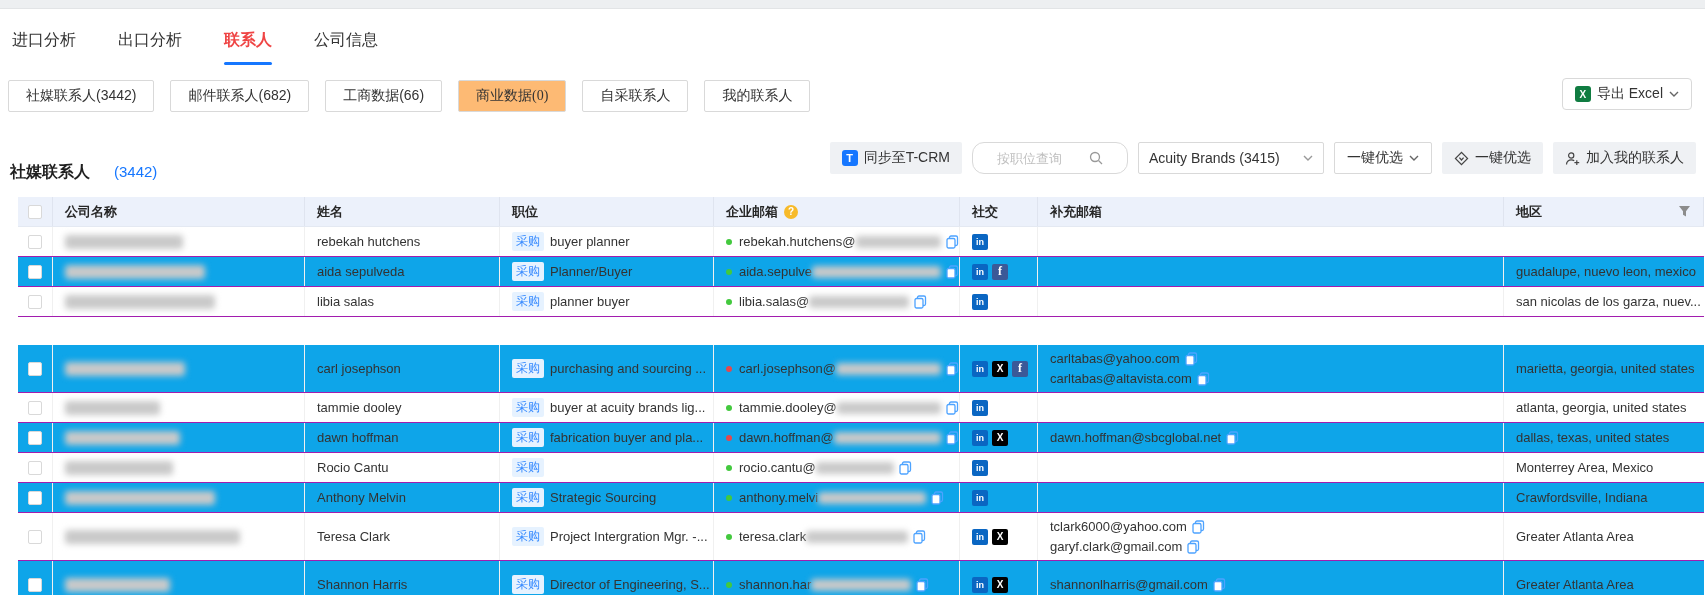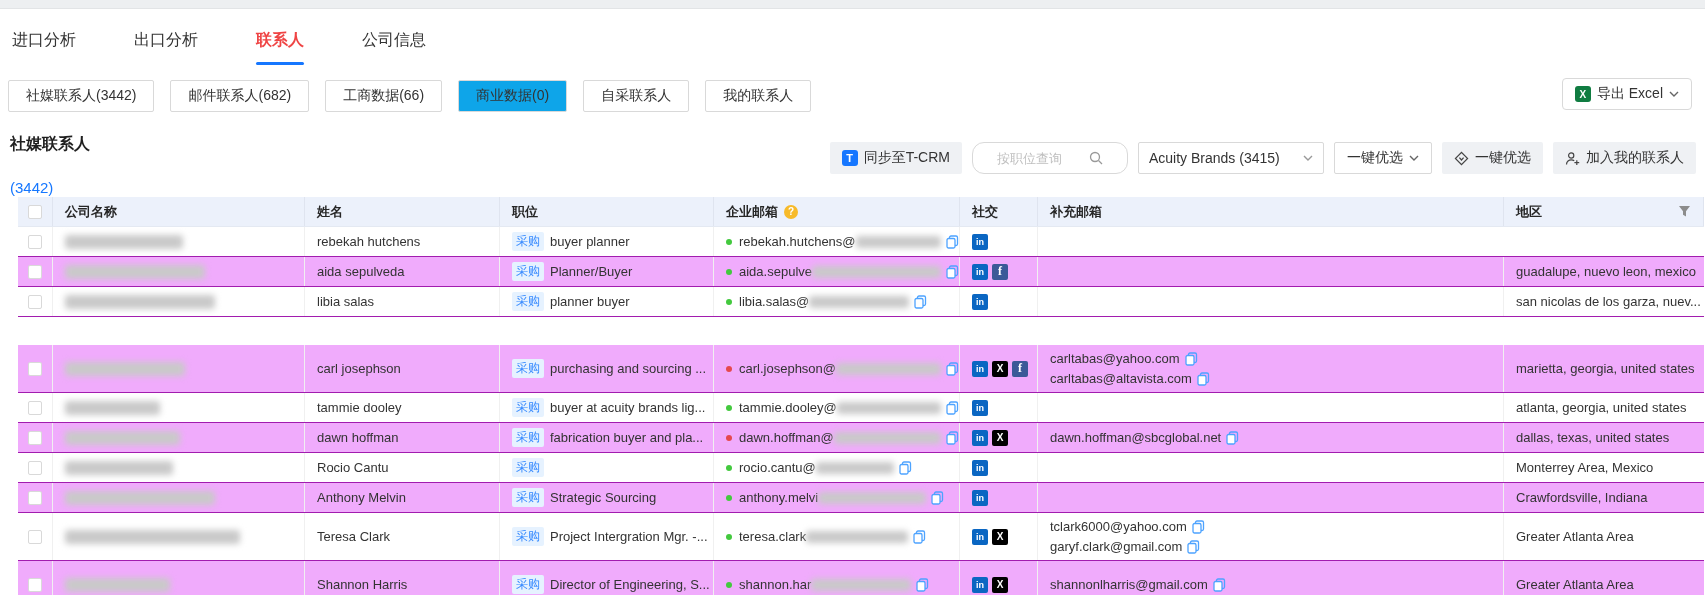--- a/index.html
+++ b/index.html
@@ -5,40 +5,40 @@
   * { box-sizing: border-box; margin: 0; padding: 0; }
   html,body { width:1705px; height:595px; overflow:hidden; background:#fff;
     font-family:"Liberation Sans","DejaVu Sans",sans-serif; color:#333; }
   .abs { position:absolute; }
   #app { position:relative; width:1705px; height:595px; }
 
   
   #top-strip { left:0; top:0; width:1705px; height:9px; background:#edeff1; border-bottom:1px solid #e2e4e6; }
 
   
-  #tabs { left:12px; top:30px; display:flex; gap:58px; font-size:16px;align-items:flex-end; }
+  #tabs { left:12px; top:30px; display:flex; gap:42px; font-size:16px;align-items:flex-end; }
   .tab { color:#333; cursor:pointer; padding-bottom:14px; position:relative; }
   .tab.active { color:#ef4444; font-weight:bold; }
   .tab.active::after { content:""; position:absolute; left:0; right:0; bottom:0; height:3px; background:#1677ff; border-radius:2px; }
 
   
   #chips { left:8px; top:80px; display:flex; gap:16px; }
   .chip { height:32px; padding:0 17px; display:flex; align-items:center; font-size:14px;
     background:#fff; border:1px solid #d9d9d9; border-radius:2px; cursor:pointer; white-space:nowrap; }
-  .chip.muted { background:#0ea5e9; }
+  .chip.muted { background:#fdba74;font-family:Liberation Serif, serif; }
 
   
   #export-btn { right:13px; top:78px; height:32px; padding:0 12px; display:flex; align-items:center; gap:6px;
     background:#fff; border:1px solid #d9d9d9; border-radius:4px; font-size:14px; cursor:pointer; }
   .excel-ic { width:16px; height:16px; background:#107c41; border-radius:3px; color:#fff; font-size:10px;
     font-weight:bold; display:flex; align-items:center; justify-content:center; }
   .caret { width:10px; height:6px; }
 
   
-  #section-title { left:10px; top:134px; font-size:16px; display:flex; gap:24px; align-items:baseline;flex-direction:column; }
+  #section-title { left:10px; top:162px; font-size:16px; display:flex; gap:24px; align-items:baseline; }
   #section-title .t { font-weight:bold; color:#1f1f1f; }
   #section-title .c { color:#1677ff; font-size:15px; }
   #toolbar { right:9px; top:142px; height:32px; display:flex; gap:10px; align-items:center; }
   .tb-btn { height:32px; display:flex; align-items:center; gap:6px; padding:0 12px; font-size:14px;
     border-radius:2px; cursor:pointer; white-space:nowrap; }
   .gray-btn { background:#eff1f4; }
   .line-btn { background:#fff; border:1px solid #d9d9d9; }
   #tcrm-ic { width:16px; height:16px; background:#1677ff; border-radius:3px; color:#fff; font-size:11px;
     font-weight:bold; display:flex; align-items:center; justify-content:center; }
   #search-box { width:156px; height:32px; border:1px solid #d9d9d9; border-radius:12px; display:flex;
@@ -48,21 +48,21 @@
   #search-box input::placeholder { color:#bfbfbf; }
   #company-select { width:186px; height:32px; border:1px solid #d9d9d9; border-radius:2px; display:flex;
     align-items:center; padding:0 10px; background:#fff; font-size:14px; cursor:pointer; }
   #company-select .val { flex:1; white-space:nowrap; overflow:hidden; }
 
   
   #table { left:18px; top:197px; width:1686px; }
   .tr { display:grid; grid-template-columns:35px 252px 195px 214px 246px 78px 466px 200px;
     border-bottom:1px solid #a21caf; background:#fff; }
   .tr.head { background:#ecf1fb; border-bottom:1px solid #e4e9f2; }
-  .tr.alt { background:#f0abfc; }
+  .tr.alt { background:#0ea5e9; }
   .td { display:flex; align-items:center; padding-left:12px; font-size:13px; overflow:hidden;
     white-space:nowrap; border-right:1px solid #f0f0f0; min-height:29px; }
   .tr.head .td { border-right:1px solid #dfe4ef; font-weight:bold; color:#262626; }
   .td:last-child { border-right:none; }
   .td.ck { justify-content:center; padding-left:0; }
   .checkbox { width:14px; height:14px; background:#fff; border:1px solid #d9d9d9; border-radius:2px; cursor:pointer; }
   .redact { height:14px; border-radius:3px; background:#c9c9c9; filter:blur(3px); }
   .tag { background:#e6f2ff; color:#3388ff; font-size:12px; padding:1px 4px; border-radius:2px;
     margin-right:6px; flex:none; }
   .dot { width:6px; height:6px; border-radius:50%; flex:none; margin-right:7px; }

